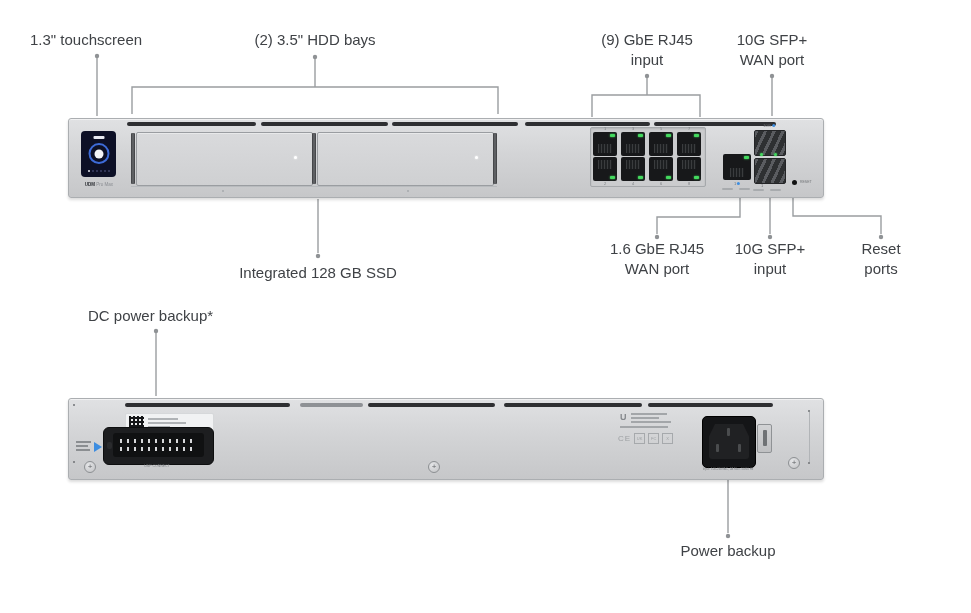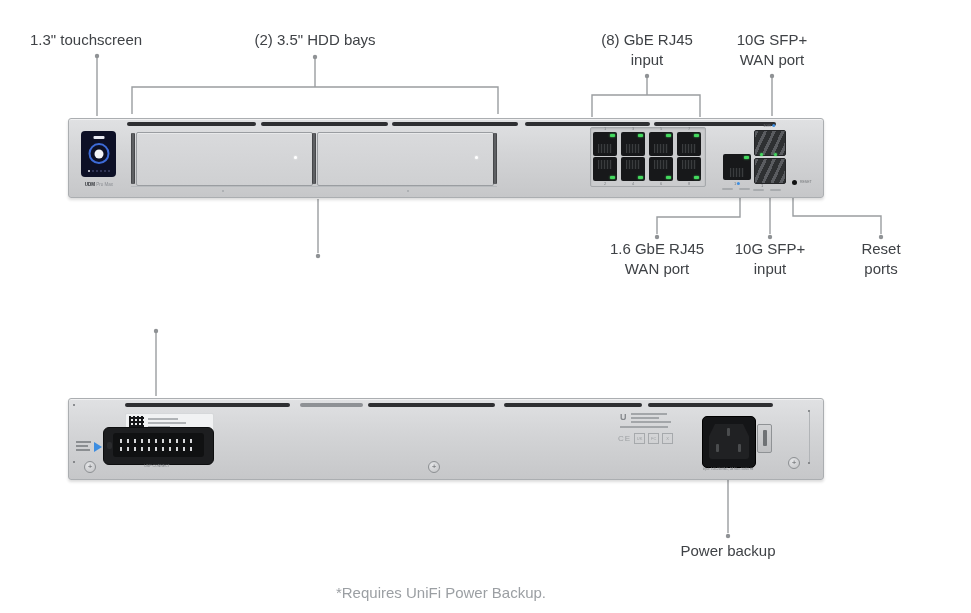--- a/index.html
+++ b/index.html
@@ -117,32 +117,33 @@
         <circle cx="657" cy="237" r="2.2"></circle>
       <circle cx="770" cy="237" r="2.2"></circle>
         <circle cx="881" cy="237" r="2.2"></circle>
       <circle cx="156" cy="331" r="2.2"></circle>
         <circle cx="728" cy="536" r="2.2"></circle>
     </g>
   </svg>
 
   <div class="lbl" style="left:30px;top:30px">1.3" touchscreen</div>
   <div class="lbl c" style="left:315px;top:30px">(2) 3.5" HDD bays</div>
-  <div class="lbl c" style="left:647px;top:30px">(8) GbE RJ45</div>
+  <div class="lbl c" style="left:647px;top:30px">(9) GbE RJ45</div>
   <div class="lbl c" style="left:647px;top:50px">input</div>
   <div class="lbl c" style="left:772px;top:30px">10G SFP+</div>
   <div class="lbl c" style="left:772px;top:50px">WAN port</div>
+  <div class="lbl c" style="left:318px;top:263px">Integrated 128 GB SSD</div>
   <div class="lbl c" style="left:657px;top:239px">1.6 GbE RJ45</div>
   <div class="lbl c" style="left:657px;top:259px">WAN port</div>
   <div class="lbl c" style="left:770px;top:239px">10G SFP+</div>
   <div class="lbl c" style="left:770px;top:259px">input</div>
   <div class="lbl c" style="left:881px;top:239px">Reset</div>
   <div class="lbl c" style="left:881px;top:259px">ports</div>
+  <div class="lbl" style="left:88px;top:306px">DC power backup*</div>
   <div class="lbl c" style="left:728px;top:541px">Power backup</div>
-  <div class="lbl c foot" style="left:441px;top:583px">*Requires UniFi Power Backup.</div>
 
   <div class="device front"></div>
 
   <div class="vent" style="left:127px;top:122px;width:129px"></div>
   <div class="vent" style="left:261px;top:122px;width:127px"></div>
   <div class="vent" style="left:392px;top:122px;width:126px"></div>
   <div class="vent" style="left:525px;top:122px;width:125px"></div>
   <div class="vent" style="left:654px;top:122px;width:122px"></div>
 
   <div class="screen">

